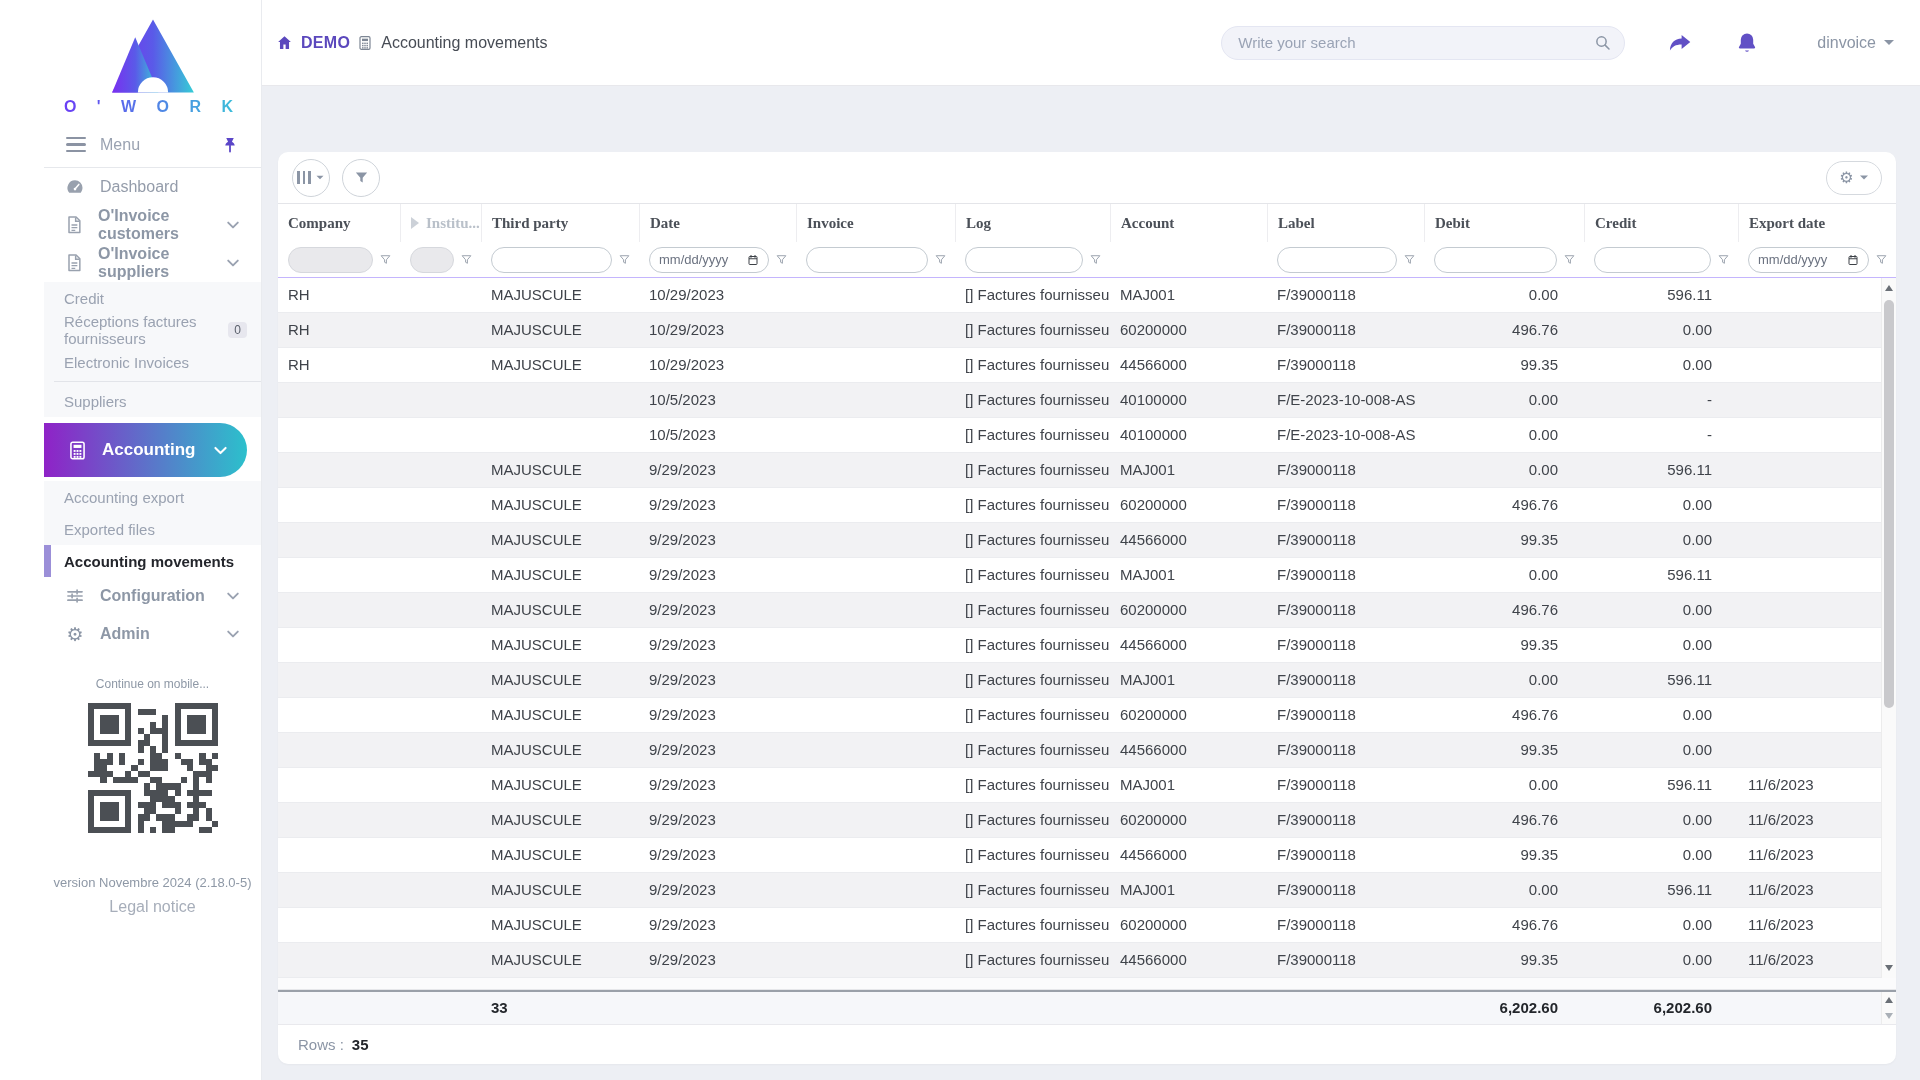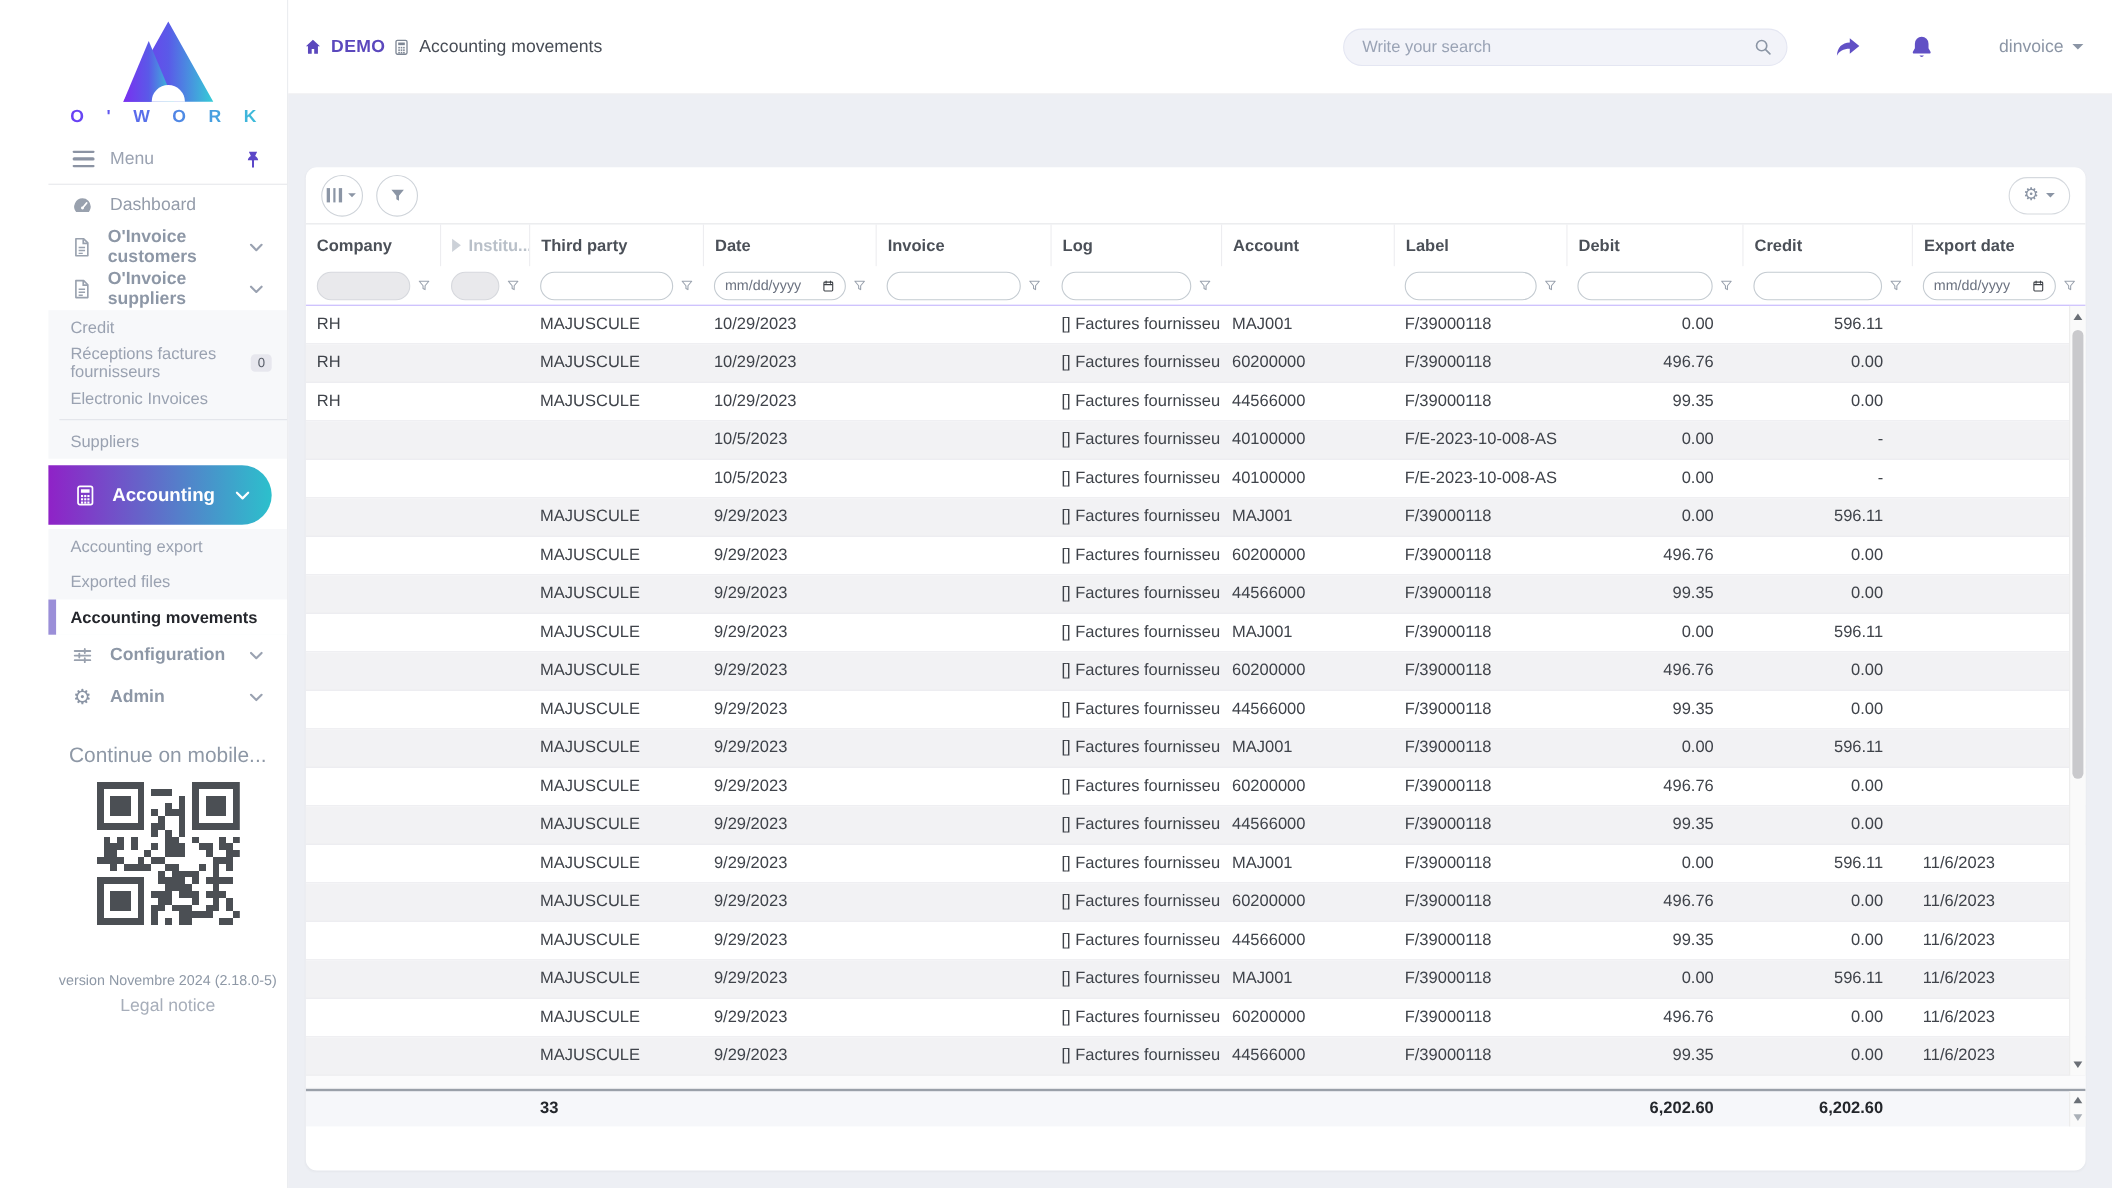--- a/index.html
+++ b/index.html
@@ -26,21 +26,21 @@
   .sub-item .badge { margin-left:auto; background:#e7e7ee; color:#5b616c; font-size:12px; padding:1px 6px; border-radius:4px; }
   .sub-divider { height:1px; background:#e2e4e9; margin:3px 0 3px 10px; }
   .accounting-pill { height:54px; margin:6px 14px 4px 0; border-radius:0 27px 27px 0;
                      background:linear-gradient(90deg,#8f22c7,#2cc0cc); display:flex; align-items:center; padding:0 18px 0 22px;
                      color:#fff; font-size:17px; font-weight:700; cursor:pointer; }
   .accounting-pill .nicon { width:22px; height:22px; margin-right:14px; color:#fff; display:flex; align-items:center; justify-content:center; }
   .accounting-pill .chev { margin-left:auto; }
   .sub-item.active { background:#ffffff; color:#24262c; font-weight:700; }
   .sub-item.active::before { content:""; position:absolute; left:0; top:0; bottom:0; width:7px; background:#9b8fd8; }
   .gear-glyph { font-size:19px; color:#8b95a5; line-height:1; }
-  .mobile-hint { margin-top:24px; text-align:center; color:#8e98a6; font-size:19px; }
+  .mobile-hint { margin-top:24px; text-align:center; color:#8e98a6; font-size:12px; }
   .qr-wrap { margin:12px auto 0; width:130px; height:130px; }
   .version { margin-top:42px; text-align:center; color:#8e98a6; font-size:13px; }
   .legal { margin-top:8px; text-align:center; color:#a7aeba; font-size:16px; cursor:pointer; }
 
   
   .main { flex:1; display:flex; flex-direction:column; min-width:0; }
   .topbar { height:86px; background:#fff; border-bottom:1px solid #e8e8ec; display:flex; align-items:center; padding:0 26px 0 14px; flex:none; }
   .crumbs { display:flex; flex-direction:row; gap:7px; }
   .crumb-line { display:flex; align-items:center; gap:8px; }
   .crumb-root { color:#5b48bd; font-size:16px; font-weight:800; letter-spacing:.3px; }
@@ -62,21 +62,21 @@
   .round-btn { width:38px; height:38px; border:1px solid #ced3d9; border-radius:50%; background:#fff; display:flex;
                align-items:center; justify-content:center; margin-right:12px; cursor:pointer; }
   .cols-icon { display:flex; align-items:center; gap:3px; }
   .cols-icon i { display:block; width:2.5px; height:13px; background:#8b95a5; }
   .cols-icon .caret { transform:scale(.7); margin-left:1px; }
   .gear-pill { margin-left:auto; width:56px; height:34px; border:1px solid #d5d9de; border-radius:17px; background:#fff;
                display:flex; align-items:center; justify-content:center; gap:5px; cursor:pointer; }
   .gear-pill .caret { transform:scale(.8); }
 
   .grid-row { display:grid; grid-template-columns:122px 81px 158px 157px 159px 155px 157px 157px 160px 154px 1fr; }
-  .thead { height:38px; flex:none; }
+  .thead { height:38px; flex:none;font-family:Liberation Serif, serif; }
   .hcell { display:flex; align-items:center; padding:0 8px 0 10px; font-size:15px; font-weight:700; color:#4b5058;
            border-left:1px solid #ededf0; overflow:hidden; white-space:nowrap; cursor:pointer; }
   .hcell:first-child { border-left:none; }
   .hcell.muted { color:#b9c0c9; font-weight:700; gap:7px; }
   .tri-right { width:0; height:0; border-top:6px solid transparent; border-bottom:6px solid transparent; border-left:8px solid #ccd1d8; flex:none; }
 
   .filterrow { height:36px; flex:none; border-bottom:1px solid #c4b5fd; }
   .fcell { display:flex; align-items:center; gap:6px; padding:0 8px 0 10px; min-width:0; }
   .fpill { flex:1; min-width:0; height:26px; border-radius:13px; border:1px solid #c4cbd1; background:#fff; display:flex;
            align-items:center; padding:0 9px; gap:5px; font-size:13px; color:#6b7280; }
@@ -1051,17 +1051,21 @@
             <div class="scell"></div>
             <div class="scell num">6,202.60</div>
             <div class="scell num">6,202.60</div>
             <div class="scell"></div>
             <div class="mini-scroll">
               <span class="arr-up"></span>
               <span class="arr-dn"></span>
             </div>
           </div>
 
+        <div class="card-footer">
+          <span class="rows-label">Rows :</span>
+          <span class="rows-value">35</span>
+        </div>
 
       </div>
     </div>
   </div>
 </div>
 
 </body></html>

